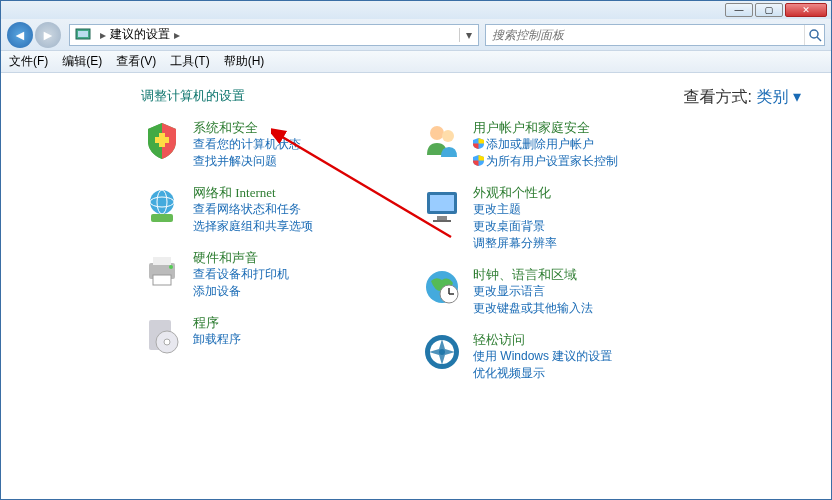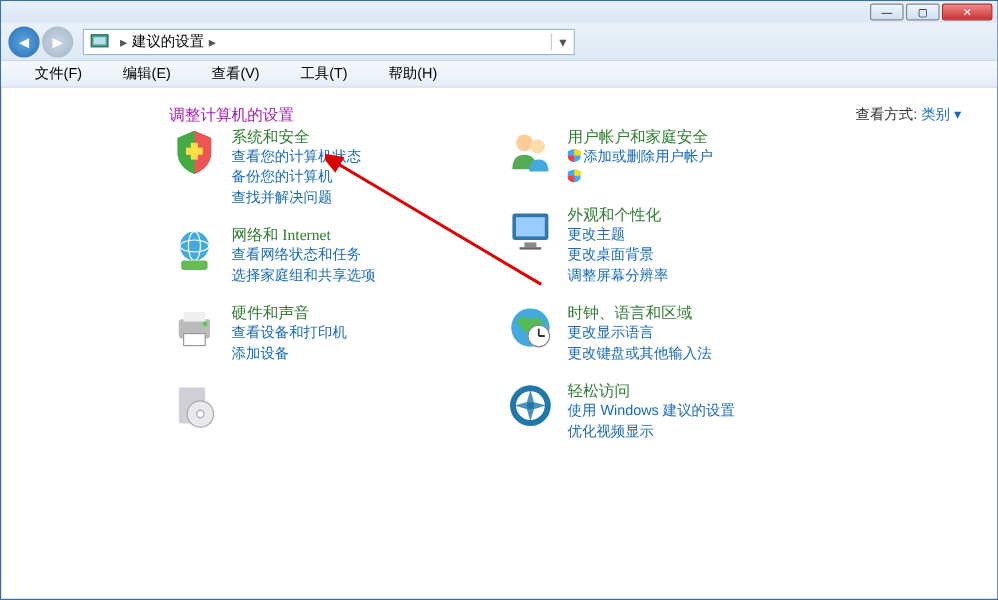--- a/index.html
+++ b/index.html
@@ -22,26 +22,26 @@
     .breadcrumb { flex: 0 0 410px; height: 22px; border: 1px solid #9db8d2; background: #fff; margin-left: 6px; display: flex; align-items: center; font-size: 12px; }
     .breadcrumb .bcicon { width: 18px; height: 18px; margin: 0 4px; display: inline-block; }
     .breadcrumb .sep { padding: 0 4px; color: #555; }
     .breadcrumb .ddarrow { margin-left: auto; padding: 0 6px; color: #555; border-left: 1px solid #ccc; cursor: pointer; }
     .searchbox { flex: 1; height: 22px; border: 1px solid #9db8d2; background: #fff; margin-left: 6px; display: flex; align-items: center; }
     .searchbox input { flex: 1; border: none; outline: none; font-size: 12px; color: #888; padding: 0 6px; font-style: italic; }
     .searchbox .sicon { width: 20px; height: 20px; display: flex; align-items: center; justify-content: center; color: #3a6ea5; border-left: 1px solid #ddd; cursor: pointer; }
     
     
     .menubar { height: 22px; background: linear-gradient(#f5f9fc,#e6eef6); display: flex; align-items: center; padding: 0 8px; font-size: 12px; border-bottom: 1px solid #c8d6e5; }
-    .menubar span { margin-right: 14px; cursor: pointer; margin-left: 20px; }
+    .menubar span { margin-right: 14px; cursor: pointer; }
     
     
     .content { padding: 14px 0 0 140px; position: relative; }
-    .page-title { font-size: 13px; color: #a21caf; }
-    .viewby { position: absolute; right: 30px; top: 14px; font-size: 12px; color: #333; }
+    .page-title { font-size: 13px; color: #0f766e; margin-bottom: 14px; }
+    .viewby { position: absolute; right: 30px; top: 14px; font-size: 16px; color: #333; }
     .viewby .viewval { color: #1a6bb5; cursor: pointer; }
     
     .categories { display: flex; }
     .col { width: 280px; }
     .catitem { display: flex; margin-bottom: 14px; }
     .caticon { width: 42px; height: 42px; flex-shrink: 0; margin-right: 10px; }
     .cattext { font-size: 12px; line-height: 17px; }
     .cattitle { color: #2e7d32; font-size: 13px; cursor: pointer; font-family: Liberation Serif, serif; }
     .catlink { color: #1a6bb5; cursor: pointer; display: block; }
     .catlink .shield { display: inline-block; width: 11px; height: 11px; margin-right: 2px; vertical-align: -1px; }
@@ -70,20 +70,29 @@
         <svg viewBox="0 0 18 18">
             <rect x="2" y="3" width="14" height="10" fill="#4a8" stroke="#265"></rect>
             <rect x="4" y="5" width="10" height="6" fill="#bde"></rect>
           </svg>
       </span>
       <span class="sep">▸</span>
       <span>建议的设置</span>
       <span class="sep">▸</span>
       <span class="ddarrow">▾</span>
     </div>
+    <div class="searchbox">
+      <input type="text" placeholder="搜索控制面板" style="">
+      <span class="sicon">
+        <svg width="14" height="14" viewBox="0 0 14 14">
+            <circle cx="6" cy="6" r="4" fill="none" stroke="#3a6ea5" stroke-width="1.5"></circle>
+            <line x1="9" y1="9" x2="13" y2="13" stroke="#3a6ea5" stroke-width="1.5"></line>
+          </svg>
+      </span>
+    </div>
   </div>
 
   <div class="menubar">
     <span>文件(F)</span>
     <span>编辑(E)</span>
     <span>查看(V)</span>
     <span>工具(T)</span>
     <span>帮助(H)</span>
   </div>
 
@@ -103,21 +112,20 @@
                 <path d="M21 4 L35 10 L35 22 Q35 34 21 40 Q7 34 7 22 L7 10 Z" fill="#5a5"></path>
                 <path d="M21 4 L35 10 L35 22 Q35 34 21 40 Z" fill="#e55"></path>
                 <path d="M21 4 L7 10 L7 22 Q7 34 21 40 Z" fill="#4a4"></path>
                 <rect x="18" y="14" width="6" height="14" fill="#fd4"></rect>
                 <rect x="14" y="18" width="14" height="6" fill="#fd4"></rect>
               </svg>
           </div>
           <div class="cattext">
             <div class="cattitle">系统和安全</div>
             <span class="catlink">查看您的计算机状态</span>
-            <span class="catlink">备份您的计算机</span>
             <span class="catlink">查找并解决问题</span>
           </div>
         </div>
 
         <div class="catitem">
           <div class="caticon">
             <svg viewBox="0 0 42 42">
                 <circle cx="21" cy="18" r="12" fill="#4ad"></circle>
                 <ellipse cx="21" cy="18" rx="12" ry="5" fill="none" stroke="#fff"></ellipse>
                 <ellipse cx="21" cy="18" rx="5" ry="12" fill="none" stroke="#fff"></ellipse>
@@ -147,20 +155,24 @@
           </div>
         </div>
 
         <div class="catitem">
           <div class="caticon">
             <svg viewBox="0 0 42 42">
                 <rect x="8" y="6" width="22" height="30" fill="#d0d0d8" rx="2"></rect>
                 <circle cx="26" cy="28" r="11" fill="#e8e8ef" stroke="#aaa"></circle>
                 <circle cx="26" cy="28" r="3" fill="#fff" stroke="#aaa"></circle>
               </svg>
+          </div>
+          <div class="cattext">
+            <div class="cattitle">程序</div>
+            <span class="catlink">卸载程序</span>
           </div>
         </div>
       </div>
 
       <div class="col">
         <div class="catitem">
           <div class="caticon">
             <svg viewBox="0 0 42 42">
                 <circle cx="16" cy="14" r="7" fill="#fc9"></circle>
                 <circle cx="27" cy="17" r="6" fill="#fda"></circle>
@@ -172,21 +184,21 @@
             <div class="cattitle">用户帐户和家庭安全</div>
             <span class="catlink"><span class="shield"><svg viewBox="0 0 11 11">
                     <path d="M5.5 0 L11 2 L11 6 Q11 10 5.5 11 Q0 10 0 6 L0 2 Z" fill="#4af"></path>
                     <path d="M5.5 0 L11 2 L11 5.5 L5.5 5.5 Z" fill="#fd0"></path>
                     <path d="M5.5 5.5 L0 5.5 L0 6 Q0 10 5.5 11 Z" fill="#e44"></path>
                   </svg></span><span>添加或删除用户帐户</span></span>
             <span class="catlink"><span class="shield"><svg viewBox="0 0 11 11">
                     <path d="M5.5 0 L11 2 L11 6 Q11 10 5.5 11 Q0 10 0 6 L0 2 Z" fill="#4af"></path>
                     <path d="M5.5 0 L11 2 L11 5.5 L5.5 5.5 Z" fill="#fd0"></path>
                     <path d="M5.5 5.5 L0 5.5 L0 6 Q0 10 5.5 11 Z" fill="#e44"></path>
-                  </svg></span></span>
+                  </svg></span><span>为所有用户设置家长控制</span></span>
           </div>
         </div>
 
         <div class="catitem">
           <div class="caticon">
             <svg viewBox="0 0 42 42">
                 <rect x="6" y="8" width="30" height="22" fill="#37a" rx="2"></rect>
                 <rect x="9" y="11" width="24" height="16" fill="#9cf"></rect>
                 <rect x="16" y="32" width="10" height="4" fill="#888"></rect>
                 <rect x="12" y="36" width="18" height="2" fill="#666"></rect>

